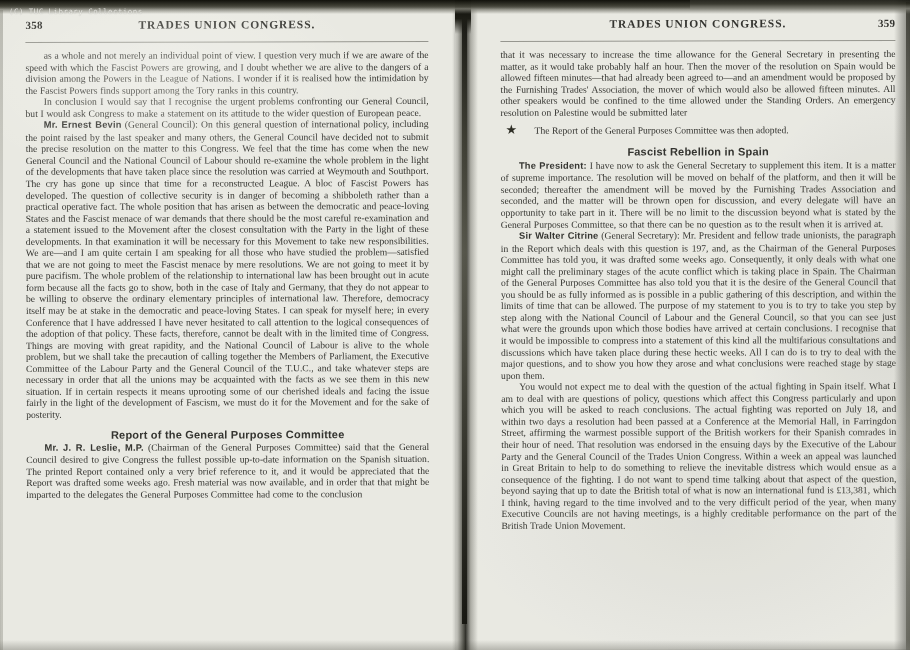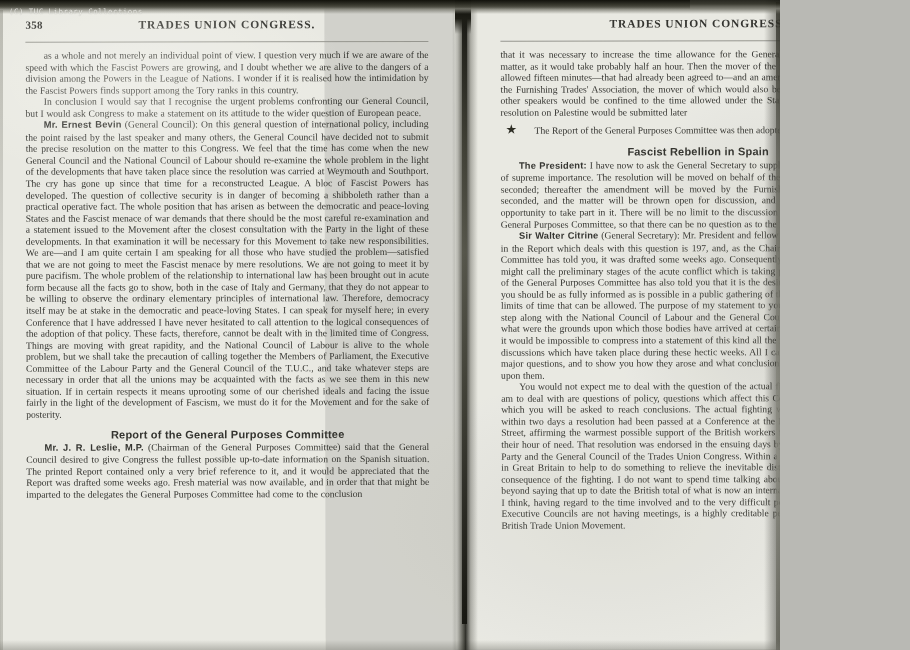--- a/index.html
+++ b/index.html
@@ -2,21 +2,21 @@
 <html><head>
 <meta charset="utf-8">
 <style>
   html,body{margin:0;padding:0;}
   body{
     width:910px;height:650px;overflow:hidden;
     background:#b9b9b4;
     font-family:"Liberation Serif",serif;
   }
   #scan{
-    position:absolute;inset:0;width:780px;height:650px;
+    position:absolute;inset:0;width:910px;height:650px;
     background:#cfcfc9;
     overflow:hidden;
   }
   
   .sheet{
     position:absolute;top:0;bottom:0;
     background:#e9e9e3;
   }
   .sheet.left{left:0;right:455px;}
   .sheet.right{left:455px;right:0;}

